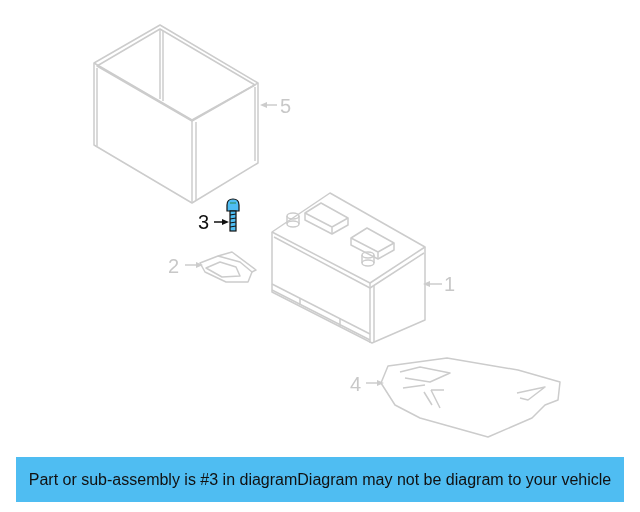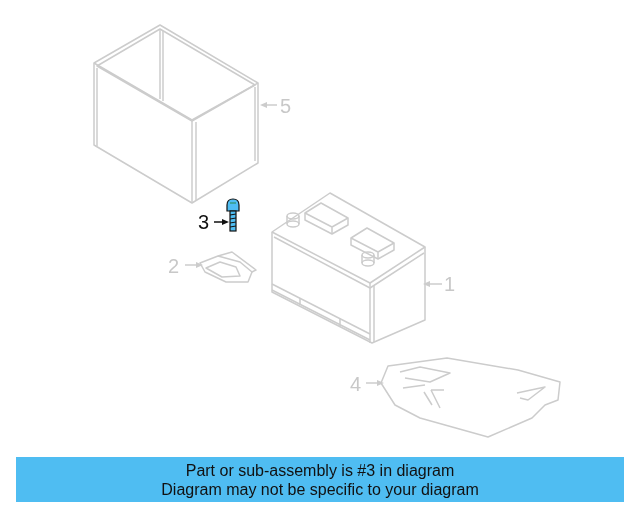--- a/index.html
+++ b/index.html
@@ -4,21 +4,21 @@
 <style>
   html, body { margin: 0; padding: 0; background: #ffffff; }
   body { width: 640px; height: 512px; position: relative; overflow: hidden; font-family: "Liberation Sans", sans-serif; }
   #diagram { position: absolute; left: 0; top: 0; width: 640px; height: 512px; }
   .callout { position: absolute; font-family: "Liberation Sans", sans-serif; font-size: 20px; color: #c8c8c8; line-height: 1; }
   .callout.active { color: #111111; }
   #banner {
     position: absolute; left: 16px; top: 457px; width: 608px; height: 45px;
     background: #4fbdf2; color: #111111; text-align: center;
     font-family: "Liberation Sans", sans-serif; font-size: 16px; line-height: 19px;
-    display: flex; flex-direction: column; justify-content: center; align-items: center;
+    display: flex; flex-direction: row; justify-content: center; align-items: center;
   }
   #banner span { display: block; }
 </style>
 </head>
 <body>
 
 <svg id="diagram" viewBox="0 0 640 512" xmlns="http://www.w3.org/2000/svg">
   <g fill="none" stroke="#cccccc" stroke-width="1.5" stroke-linejoin="round">
 
     <g>
@@ -93,14 +93,14 @@
 </svg>
 
 <div class="callout" style="left:280px; top:96px;">5</div>
 <div class="callout" style="left:444px; top:274px;">1</div>
 <div class="callout" style="left:168px; top:256px;">2</div>
 <div class="callout active" style="left:198px; top:212px;">3</div>
 <div class="callout" style="left:350px; top:374px;">4</div>
 
 <div id="banner">
   <span>Part or sub-assembly is #3 in diagram</span>
-  <span>Diagram may not be specific to your diagram</span>
+  <span>Diagram may not be diagram to your vehicle</span>
 </div>
 
 </body></html>

